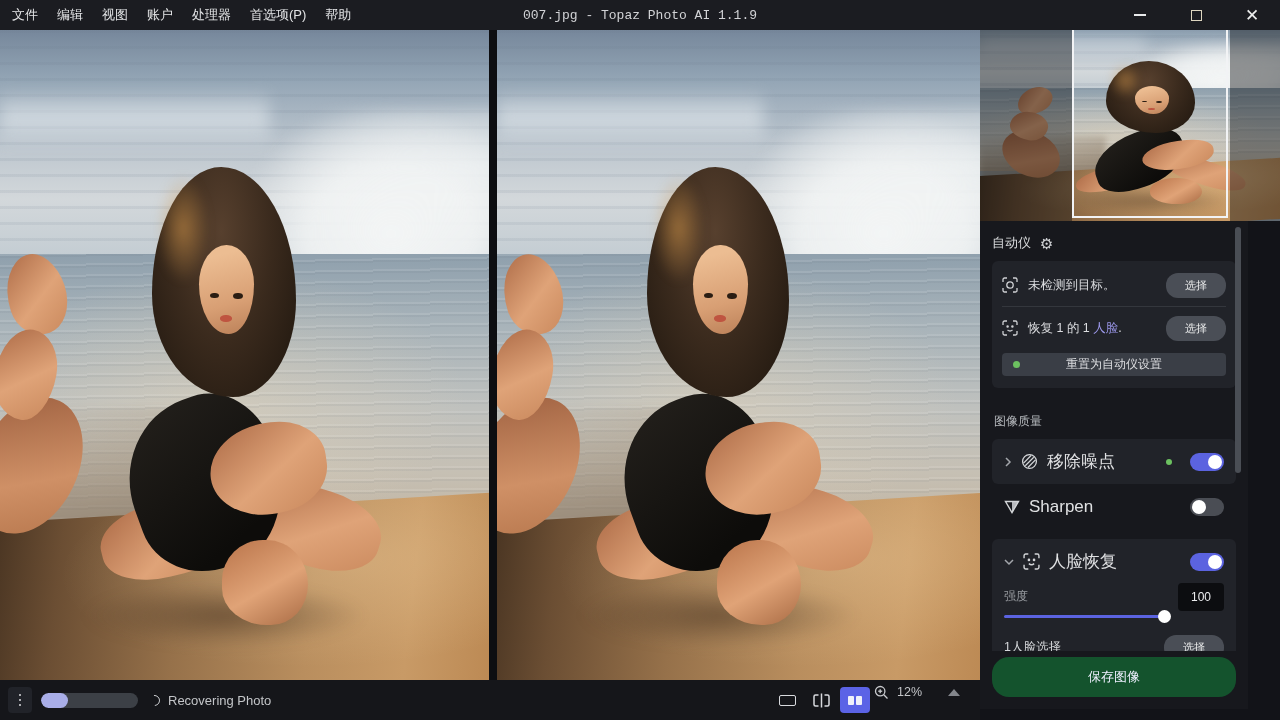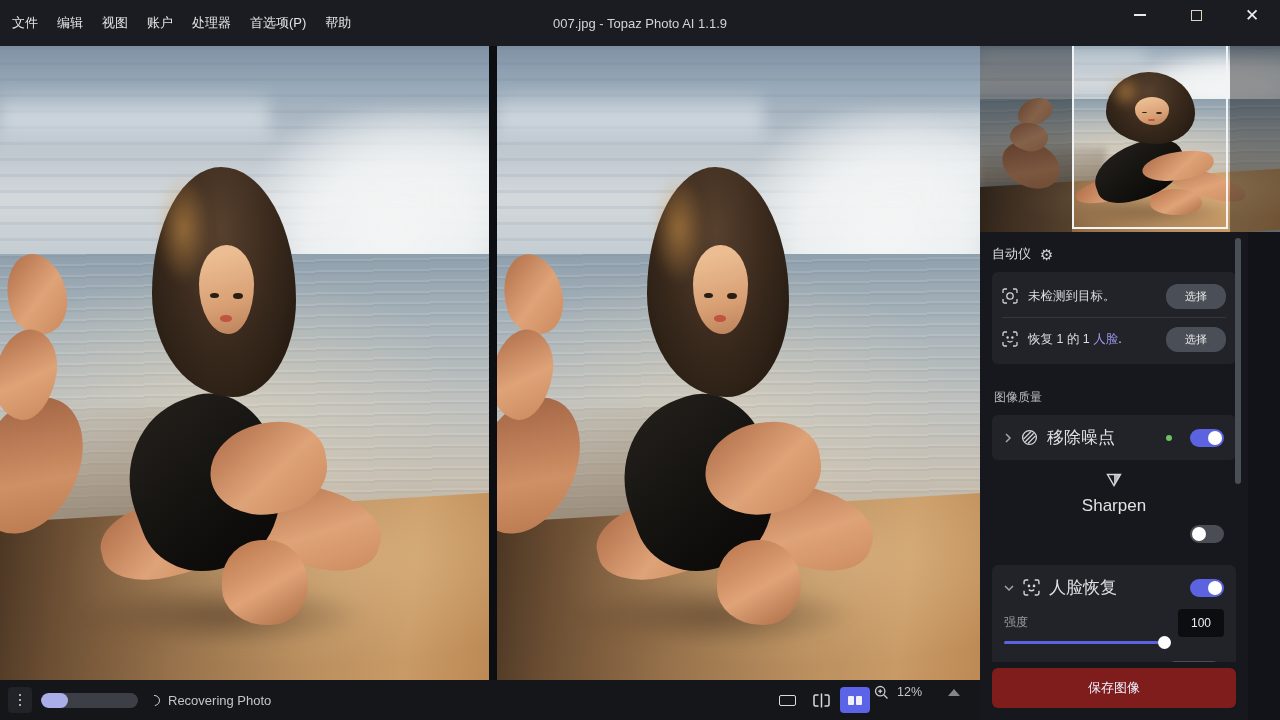--- a/index.html
+++ b/index.html
@@ -1,23 +1,23 @@
 <!DOCTYPE html>
 <html><head>
 <meta charset="utf-8">
 <style>
   * { margin:0; padding:0; box-sizing:border-box; }
   html,body { width:1280px; height:720px; background:#0d0e11; font-family:"Liberation Sans","DejaVu Sans",sans-serif; }
   #app { position:relative; width:1280px; height:720px; background:#121318; overflow:hidden; }
 
   
-  .titlebar { position:absolute; top:0; left:0; right:0; height:46px; background:#1b1c21; display:flex; align-items:center; z-index:30; }
+  .titlebar { position:absolute; top:0; left:0; right:0; height:30px; background:#1b1c21; display:flex; align-items:center; z-index:30; }
   .menus { display:flex; align-items:center; padding-left:12px; }
   .menu-item { font-size:13px; color:#e3e4e6; margin-right:19px; cursor:default; white-space:nowrap; }
-  .win-title { position:absolute; left:50%; transform:translateX(-50%); font-size:13px; color:#d2d3d6; white-space:nowrap; }
+  .win-title { position:absolute; left:50%; transform:translateX(-50%); font-size:13px; color:#d2d3d6; white-space:nowrap;font-family:Liberation Mono, monospace; }
   .win-controls { position:absolute; right:0; top:0; height:30px; display:flex; }
   .win-btn { width:56px; height:30px; display:flex; align-items:center; justify-content:center; }
   .glyph-min { width:12px; height:2px; background:#e8e9eb; }
   .glyph-max { width:11px; height:11px; border:1.5px solid #ddd5bf; }
   .glyph-close { color:#eceded; font-size:17px; line-height:1; font-weight:300; }
 
   
   .viewer { position:absolute; top:30px; left:0; width:980px; height:650px; background:#0d0e11; }
   .pane { position:absolute; top:0; height:650px; overflow:hidden; }
   .pane.left { left:0; width:489px; }
@@ -69,21 +69,21 @@
     border-radius:55% 45% 50% 50%; }
   .arm1 { position:absolute; left:20.5%; top:72.5%; width:28%; height:11.5%; transform:rotate(-14deg); border-radius:45%; }
   .arm2 { position:absolute; left:50%; top:70.5%; width:28%; height:12%; transform:rotate(17deg); border-radius:45%; }
   .hands { position:absolute; left:45.5%; top:78.5%; width:17.5%; height:13%;
     background:linear-gradient(150deg,#c07c52 10%,#e0a377 55%,#a96b44 100%);
     border-radius:50% 50% 45% 55%/50% 55% 50% 45%; }
   .gshadow { position:absolute; left:17%; top:85%; width:58%; height:10%; filter:blur(6px);
     background:radial-gradient(ellipse, rgba(56,38,24,.5), rgba(56,38,24,0) 70%); }
 
   
-  .sidebar { position:absolute; left:980px; top:30px; width:268px; height:690px; background:#17181d; z-index:20; }
+  .sidebar { position:absolute; left:980px; top:19px; width:268px; height:690px; background:#17181d; z-index:20; }
   .navigator { position:relative; width:300px; height:202px; overflow:hidden; background:#000; }
   .nav-dim { position:absolute; top:0; height:100%; background:rgba(8,9,11,.42); z-index:3; }
   .nav-dim.dl { left:0; width:92px; } .nav-dim.dr { left:250px; right:0; }
   .nav-rect { position:absolute; left:92px; top:1px; width:156px; height:198px; border:2px solid #f2f3f5; z-index:4; }
   .navigator .figure { transform:translateX(11%); }
 
   .panel-scroll { position:absolute; left:0; right:0; top:202px; bottom:58px; overflow:hidden; padding:0 12px; }
   .scroll-thumb { position:absolute; right:7px; top:208px; width:6px; height:246px; border-radius:3px; background:#4a4e55; z-index:9; }
 
   .ap-header { display:flex; align-items:center; gap:9px; margin-top:13px; height:18px; }
@@ -100,40 +100,40 @@
   .ap-divider { height:1px; background:#34373d; margin:8px 0; }
   .reset-btn { position:relative; margin-top:12px; width:100%; height:23px; background:#3a3e46; border:none;
     border-radius:4px; color:#dcdde0; font-size:12px; display:flex; align-items:center; justify-content:center;
     cursor:pointer; font-family:inherit; }
   .reset-dot { position:absolute; left:11px; width:7px; height:7px; border-radius:50%; background:#6cc160; }
 
   .section-label { margin:25px 2px 0; font-size:12px; color:#b6b9bd; }
 
   .iq-card { padding:11px 12px; }
   .iq-row { display:flex; align-items:center; gap:9px; font-size:17px; color:#e0e1e3; }
-  .iq-row.plain { padding:13px 12px;flex-direction:column; }
+  .iq-row.plain { padding:13px 12px; }
   .chev { color:#a3a6ab; display:flex; align-items:center; }
   .icon14 { display:flex; align-items:center; }
   .status-dot { width:6px; height:6px; border-radius:50%; background:#6cc160; margin-left:auto; margin-right:9px; }
   .toggle { width:34px; height:18px; border-radius:9px; background:#5b63e0; position:relative; flex:none; cursor:pointer; }
   .toggle.solo { margin-left:auto; }
   .toggle .knob { position:absolute; top:2px; width:14px; height:14px; border-radius:50%; background:#fff; }
   .toggle.on .knob { right:2px; } .toggle.off { background:#4a4d54; } .toggle.off .knob { left:2px; }
 
   .fr-card { padding:11px 12px 20px; }
   .strength-wrap { position:relative; margin-top:15px; }
   .strength-label { font-size:12px; color:#9b9ea3; }
   .value-box { position:absolute; right:0; top:-5px; width:46px; height:28px; background:#0c0d10; border-radius:4px;
     color:#ecedef; font-size:12px; display:flex; align-items:center; justify-content:center; }
   .slider { margin-top:10px; width:calc(100% - 60px); height:3px; background:#5b63e0; border-radius:2px; position:relative; }
   .slider-knob { position:absolute; right:-7px; top:-5px; width:13px; height:13px; border-radius:50%; background:#fff; }
   .faces-row { display:flex; align-items:center; margin-top:17px; font-size:12.5px; color:#d6d8db; }
 
-  .save-btn { position:absolute; left:12px; right:12px; bottom:12px; height:40px; background:#7f1d1d; border:none;
-    border-radius:6px; color:#eef0ff; font-size:13px; display:flex; align-items:center; justify-content:center;
+  .save-btn { position:absolute; left:12px; right:12px; bottom:12px; height:40px; background:#14532d; border:none;
+    border-radius:17px; color:#eef0ff; font-size:13px; display:flex; align-items:center; justify-content:center;
     cursor:pointer; font-family:inherit; }
 
   
   .bottombar { position:absolute; left:0; top:680px; width:980px; height:40px; background:#15161a; display:flex; align-items:center; z-index:25; }
   .kebab { margin-left:8px; width:24px; height:26px; background:#212329; border-radius:4px; display:flex; flex-direction:column;
     align-items:center; justify-content:center; gap:2.5px; cursor:pointer; }
   .kebab i { width:2.5px; height:2.5px; border-radius:50%; background:#d8dadc; }
   .progress { margin-left:9px; width:97px; height:15px; border-radius:8px; background:#3c4046; overflow:hidden; }
   .progress-fill { height:100%; border-radius:8px; background:#a9aee8; width:28%; }
   .spinner { margin-left:11px; width:11px; height:11px; border-radius:50%;
@@ -294,20 +294,24 @@
             <svg width="16" height="16" viewBox="0 0 16 16" fill="none" stroke="#cfd1d4" stroke-width="1.3">
               <path d="M1 5 V2.5 A1.5 1.5 0 0 1 2.5 1 H5 M11 1 H13.5 A1.5 1.5 0 0 1 15 2.5 V5 M15 11 V13.5 A1.5 1.5 0 0 1 13.5 15 H11 M5 15 H2.5 A1.5 1.5 0 0 1 1 13.5 V11"></path>
               <circle cx="5.6" cy="6.5" r="0.6" fill="#cfd1d4"></circle>
                 <circle cx="10.4" cy="6.5" r="0.6" fill="#cfd1d4"></circle>
               <path d="M5.5 10 Q8 12 10.5 10"></path>
             </svg>
           </span>
           <span class="txt"><span>恢复 1 的 1 </span><span class="link-text">人脸</span><span>.</span></span>
           <button class="pill-btn">选择</button>
         </div>
+        <button class="reset-btn">
+          <span class="reset-dot"></span>
+          <span>重置为自动仪设置</span>
+        </button>
       </div>
 
       <div class="section-label">图像质量</div>
 
       <div class="card iq-card">
         <div class="iq-row">
           <span class="chev">
             <svg width="8" height="10" viewBox="0 0 8 10" fill="none" stroke="#a3a6ab" stroke-width="1.5">
                 <path d="M2 1 L6 5 L2 9"></path>
               </svg>

